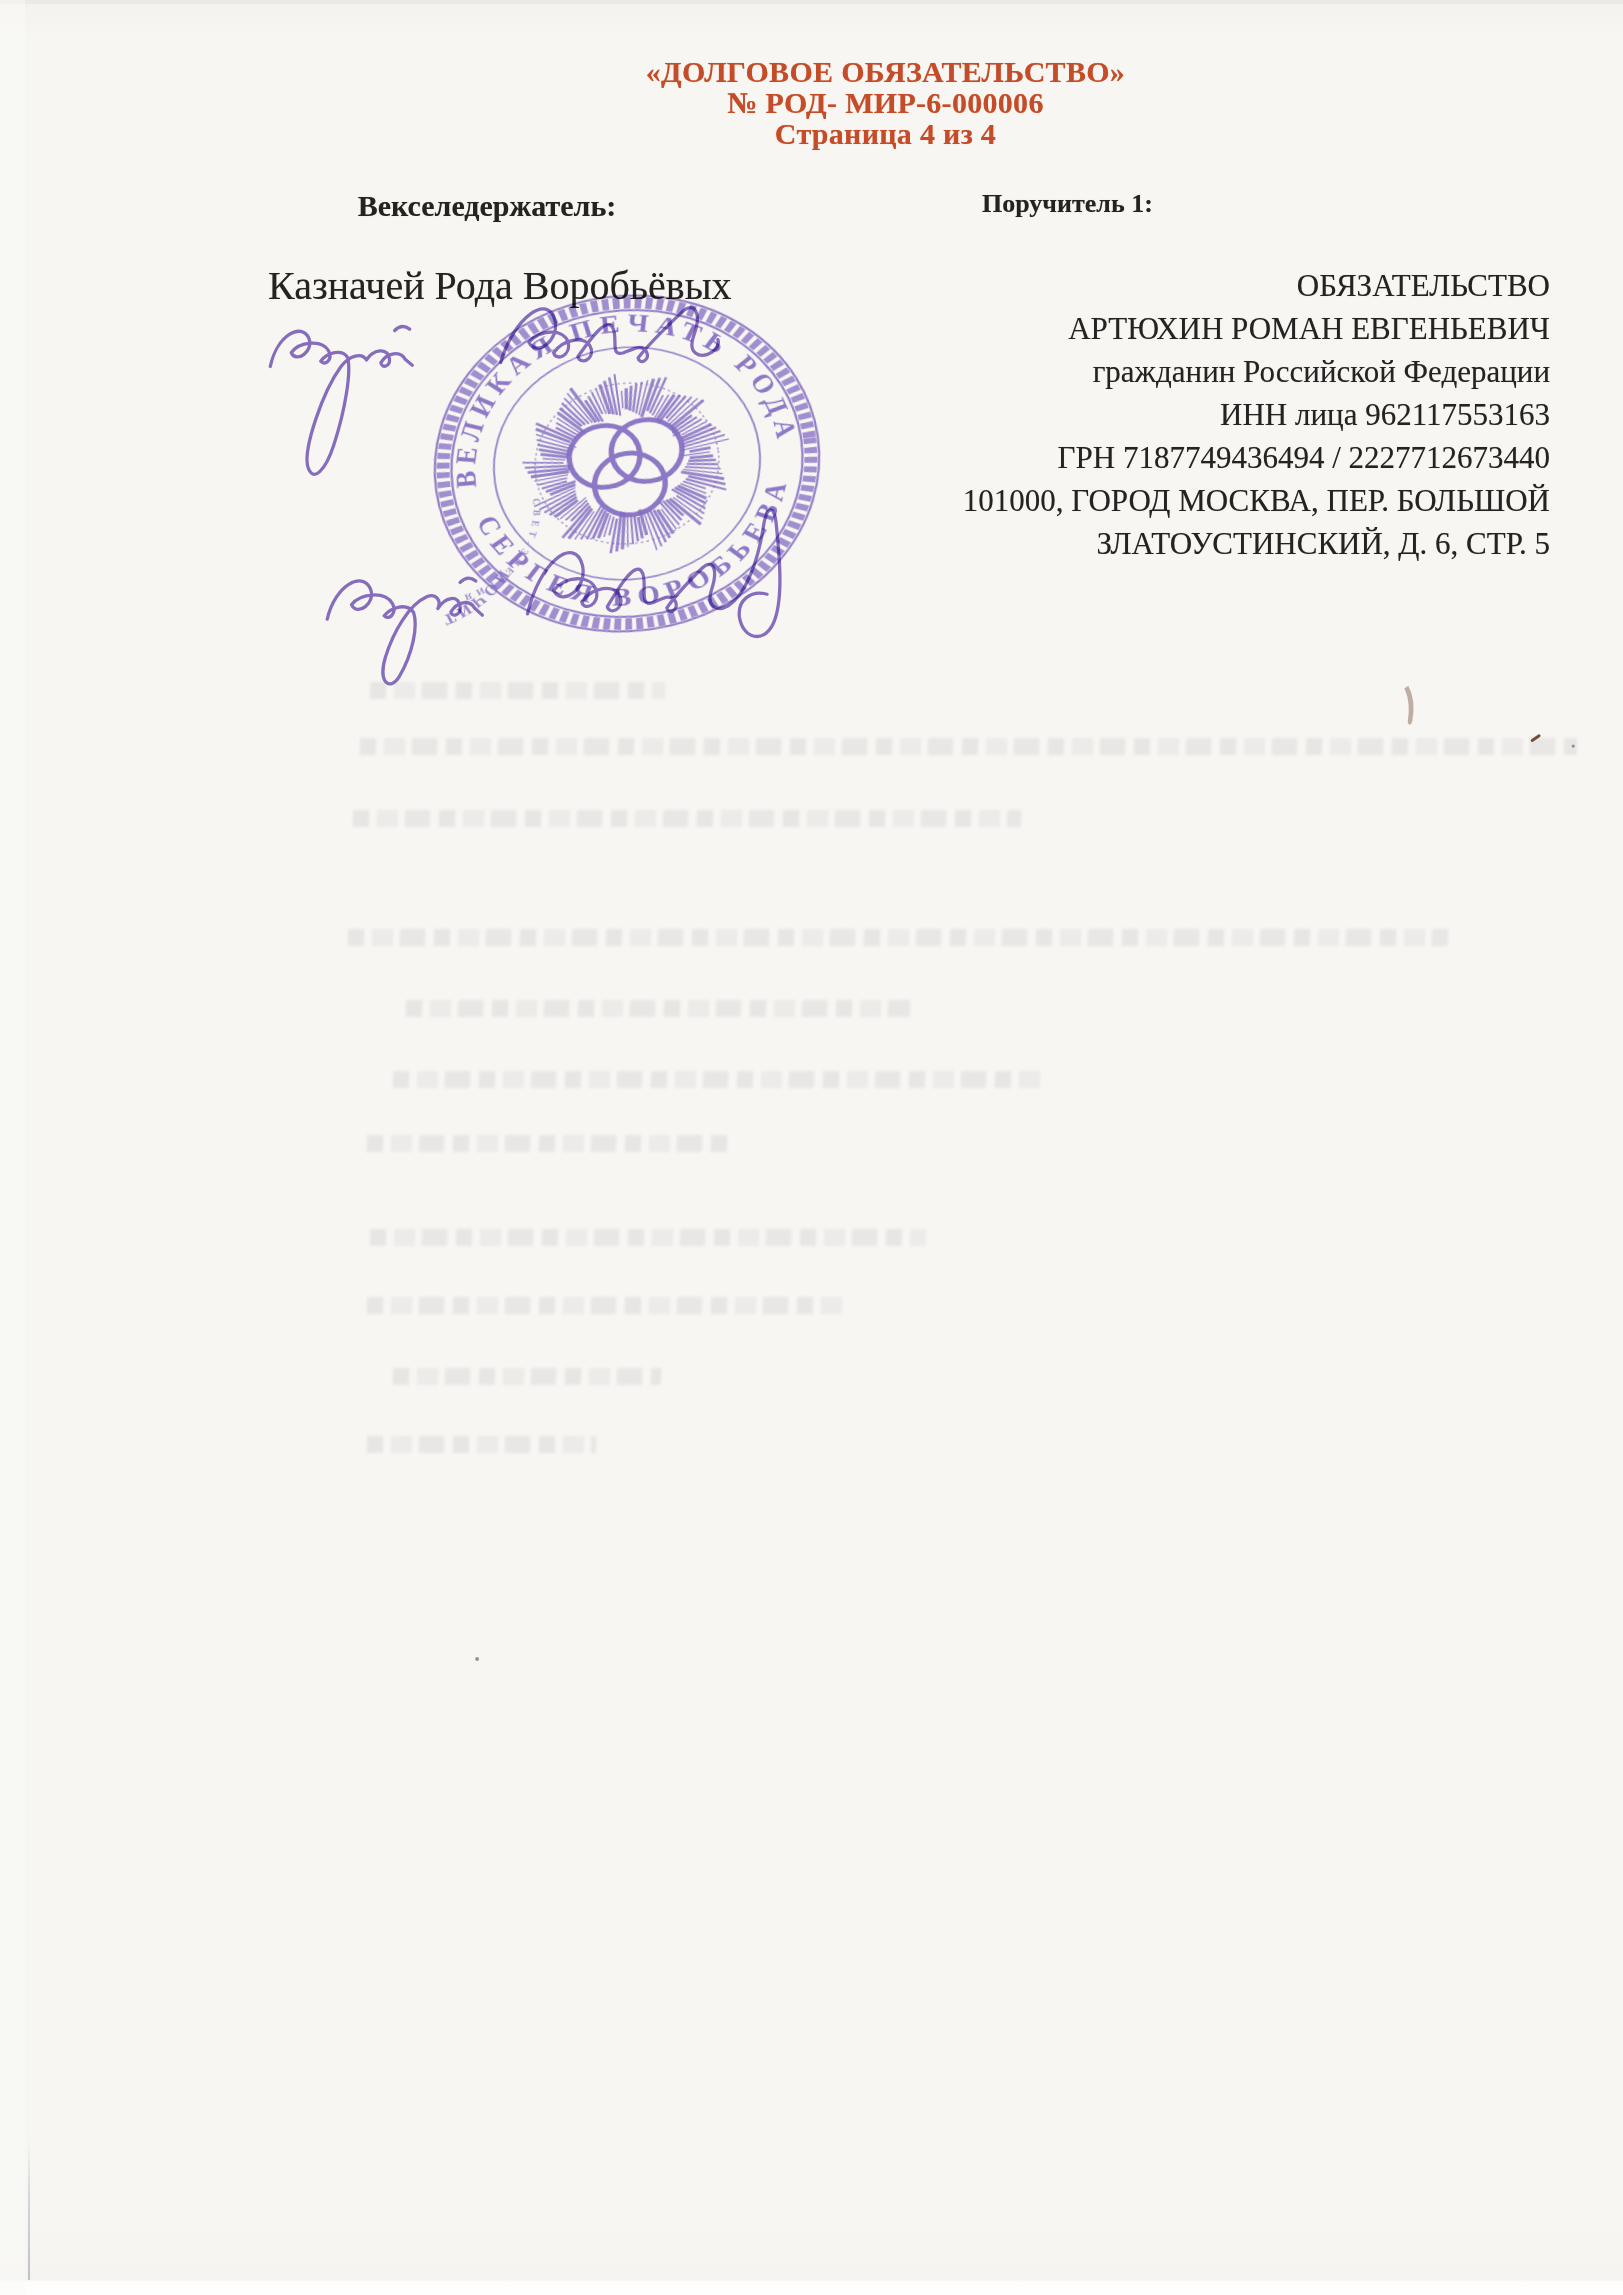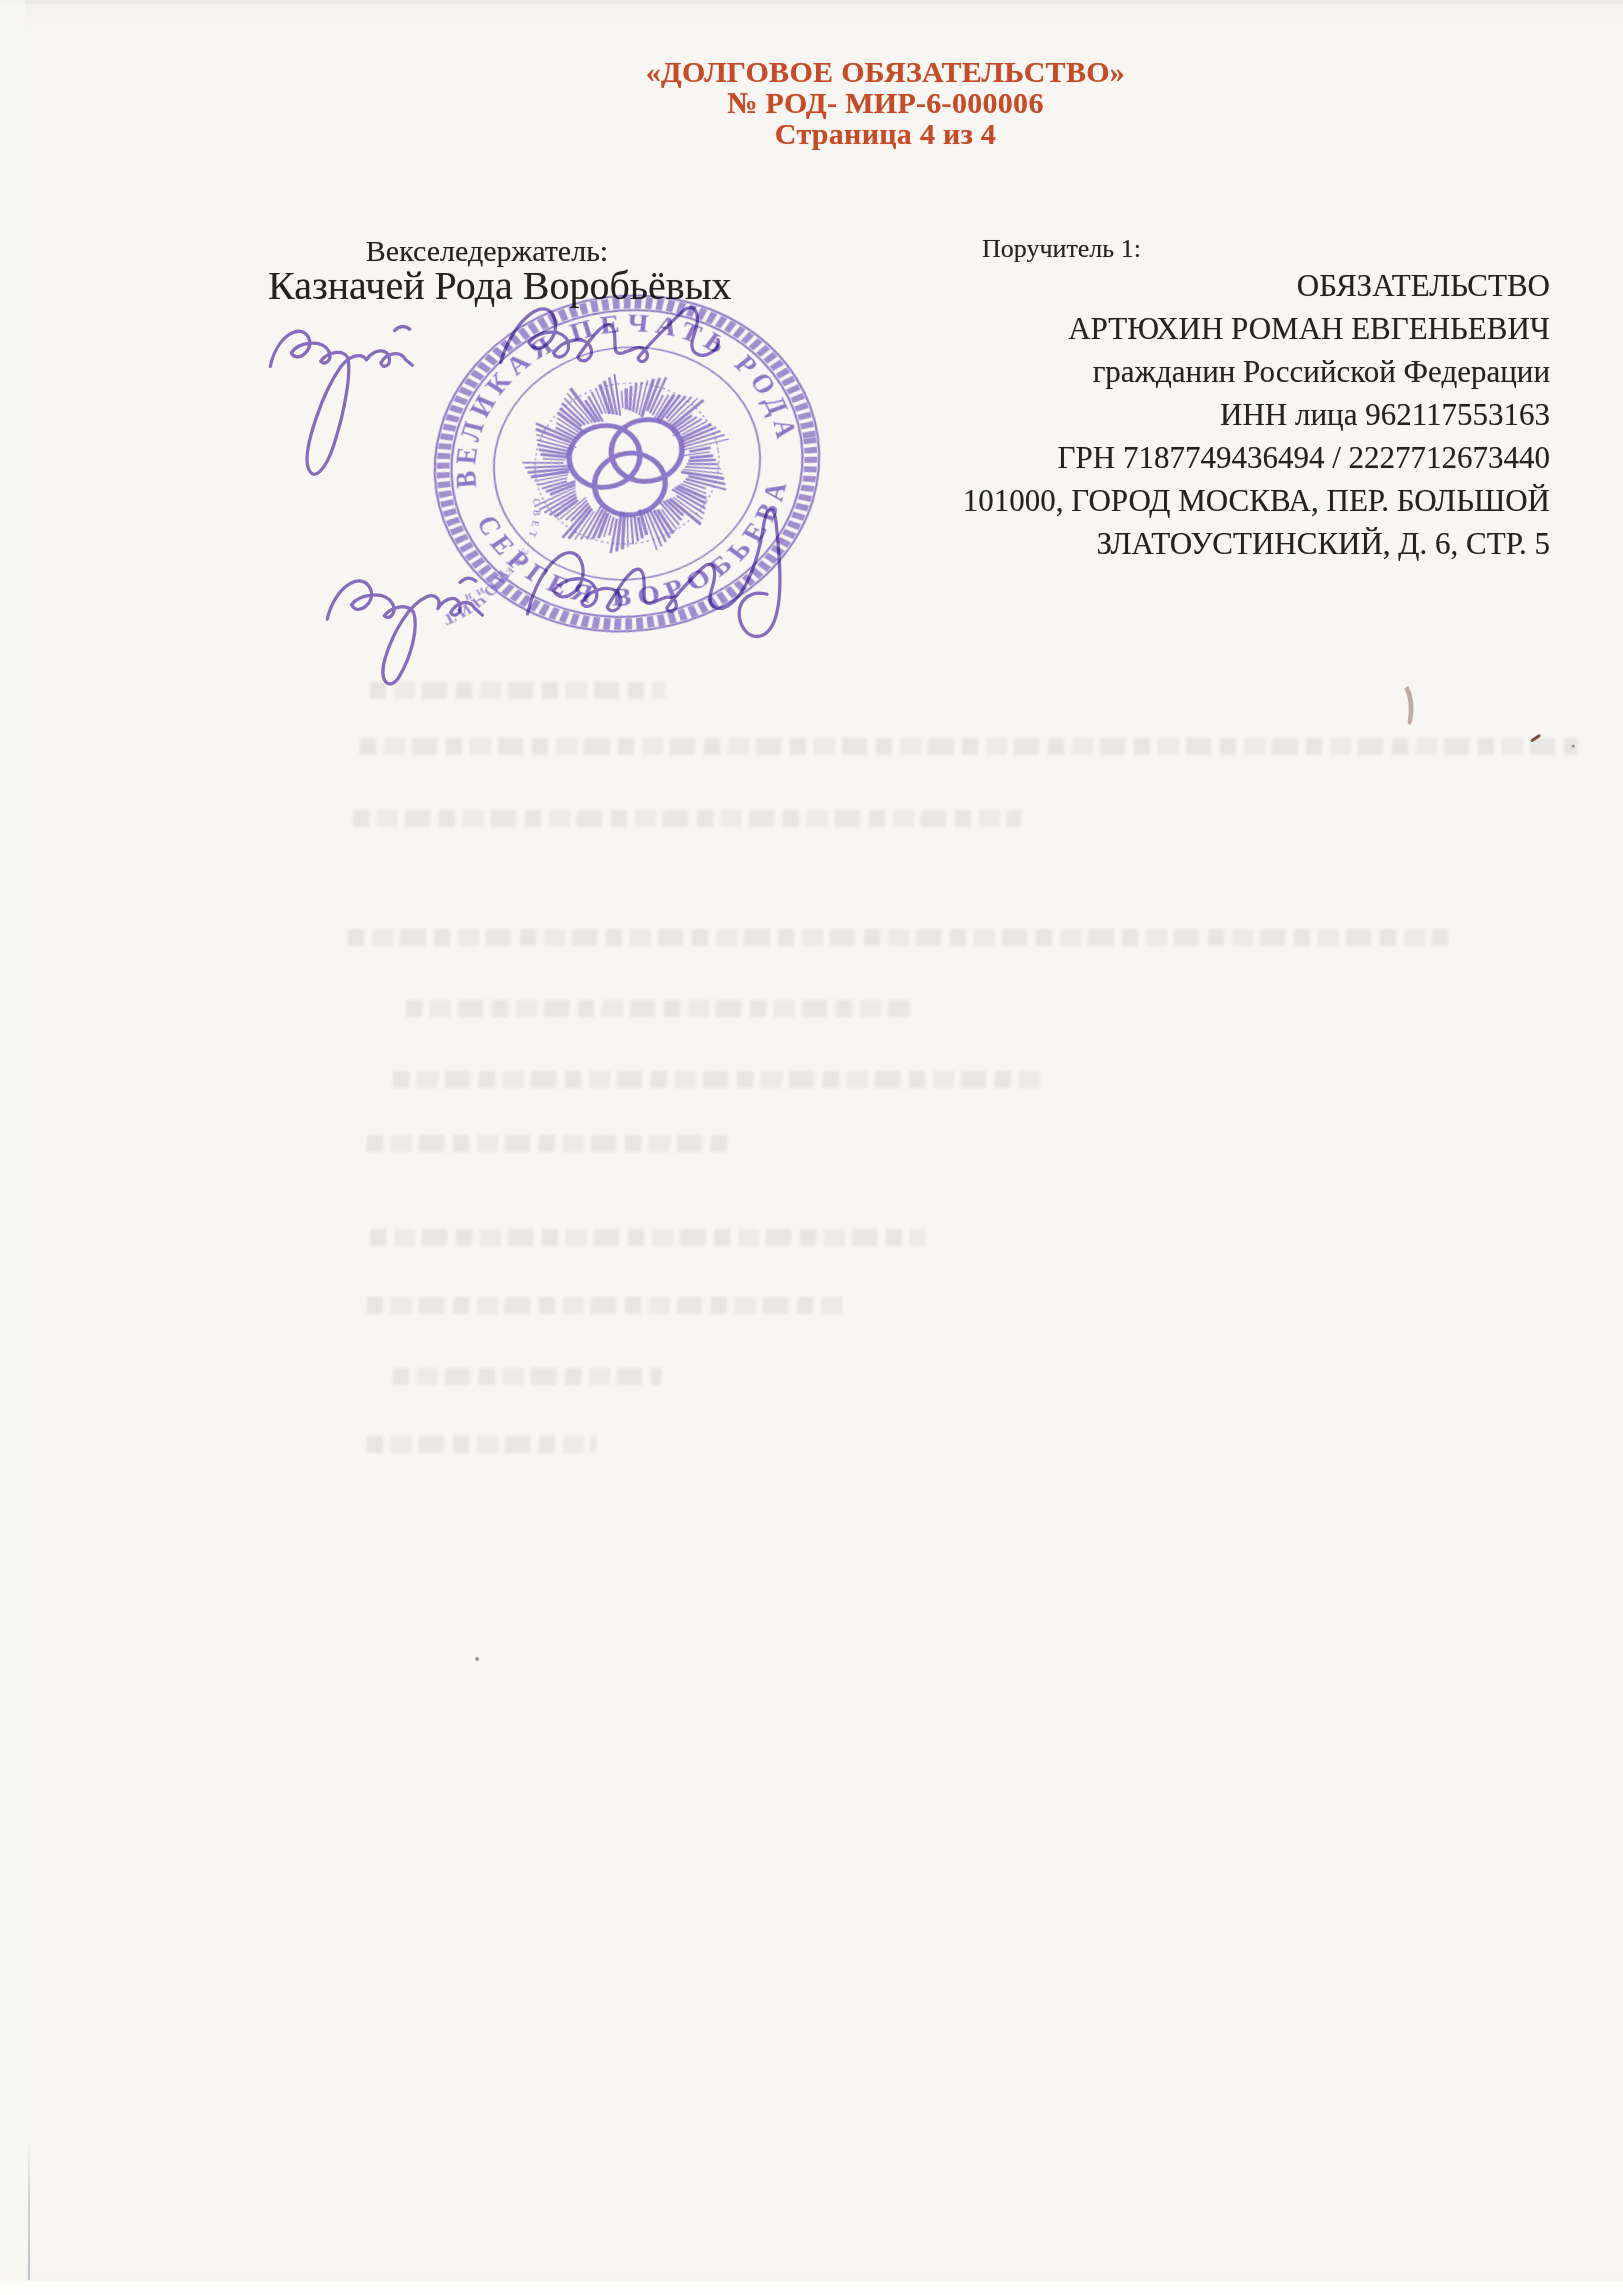--- a/index.html
+++ b/index.html
@@ -10,21 +10,21 @@
   }
   .edge-strip-left{position:absolute;left:0;top:0;width:25px;height:100%;background:#fafaf8;opacity:.55;}
   .edge-band-top{position:absolute;left:0;top:0;width:100%;height:3.9px;background:#e7e5e2;opacity:.7;}
   .crease{position:absolute;left:27.5px;top:2140px;width:2px;height:140px;
     background:linear-gradient(to bottom,rgba(190,190,200,0),rgba(185,185,198,.55) 40%,rgba(170,170,185,.7));}
   .hdr{position:absolute;left:558px;top:56px;width:655px;text-align:center;
     font-weight:bold;font-size:30px;line-height:31px;letter-spacing:0.3px;
     text-shadow:0 0 0.7px rgba(198,78,40,.55);}
   .hdr div{white-space:nowrap;}
   .blk{position:absolute;white-space:nowrap;text-shadow:0 0 0.7px rgba(40,34,32,.4);}
-  .bold{font-weight:normal;margin-top:45px;}
+  .bold{font-weight:bold;}
   .right-block{position:absolute;right:73px;top:264px;text-align:right;
     font-size:31px;line-height:43px;white-space:nowrap;text-shadow:0 0 0.7px rgba(40,34,32,.4);}
   .stamp{position:absolute;left:424px;top:287px;width:406px;height:353px;
     transform:rotate(-8deg);mix-blend-mode:multiply;opacity:.92;filter:blur(0.3px);}
   .sig-layer{position:absolute;left:0;top:0;width:1623px;height:2295px;
     mix-blend-mode:multiply;filter:blur(0.2px);pointer-events:none;}
   .bleed{position:absolute;height:17px;filter:blur(1.6px);transform:skewX(-2deg);
     background:repeating-linear-gradient(90deg,
       rgba(128,116,136,.13) 0 15.7px, rgba(128,116,136,0) 15.7px 24px,
       rgba(128,116,136,.09) 24px 45px, rgba(128,116,136,0) 45px 52px,

